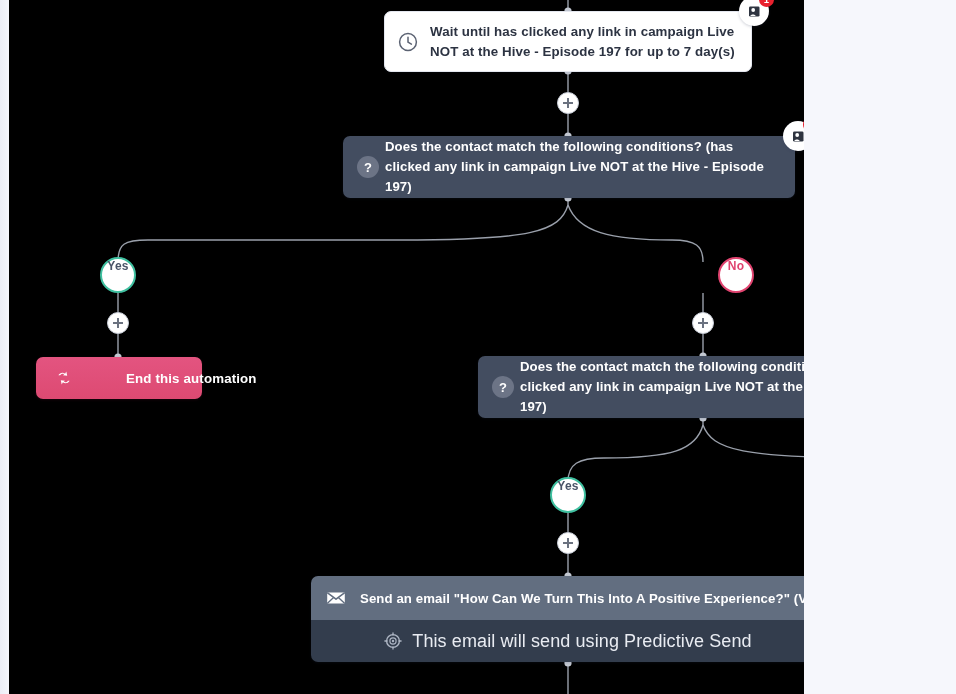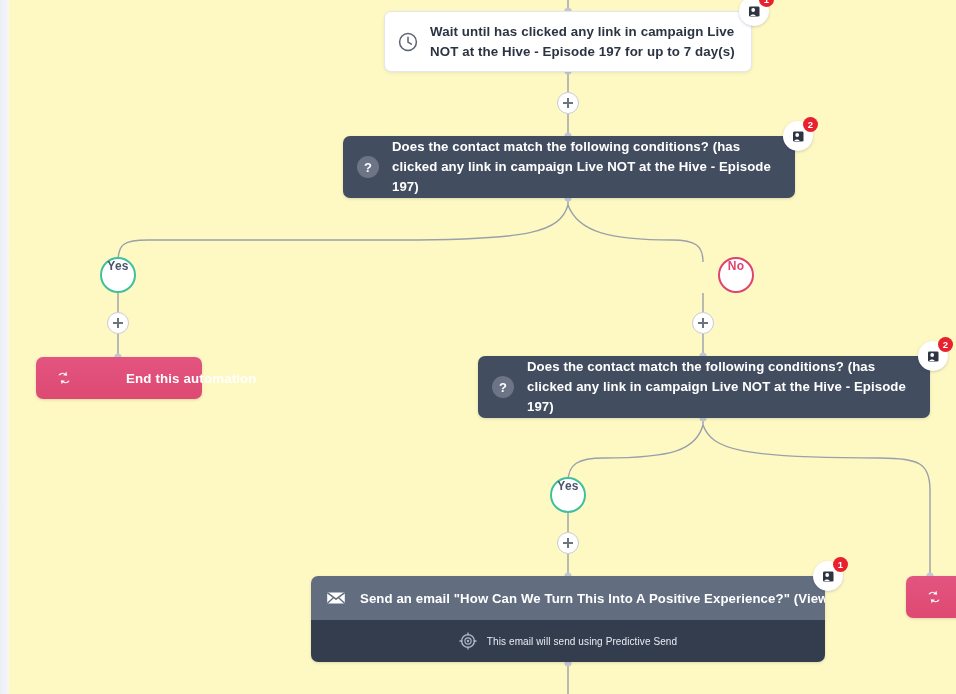--- a/index.html
+++ b/index.html
@@ -9,23 +9,23 @@
   body {
     width: 956px;
     height: 694px;
     overflow: hidden;
     font-family: "Liberation Sans", sans-serif;
     background: #f6f7fc;
   }
 
   #canvas {
     position: relative;
-    width: 956px;
+    width: 804px;
     height: 694px;
-    background: #fef9c3;
+    background: #000000;
     overflow: hidden;
   }
   
   #edge-strip {
     position: absolute;
     left: 0; top: 0;
     width: 9px; height: 694px;
     background: linear-gradient(to right, #eceef6 0%, #f1f3f9 60%, #f6f7fc 100%);
   }
 
@@ -68,21 +68,21 @@
     display: flex;
     align-items: center;
     padding: 12px 16px 12px 13px;
   }
   .card-dark .txt {
     color: #ffffff;
     font-size: 13.2px;
     font-weight: 700;
     line-height: 20px;
     letter-spacing: .1px;
-    margin-left: 12px;
+    margin-left: 5px;
   }
 
   
   .card-pink {
     background: #e05178;
     background: linear-gradient(180deg,#e35480 0%,#dd4a72 100%);
     box-shadow: 0 1px 3px rgba(120,30,60,.18);
     display: flex;
     align-items: center;
     padding: 0 18px;
@@ -121,21 +121,21 @@
   }
   .email-bottom {
     background: #333d4d;
     display: flex;
     align-items: center;
     justify-content: center;
     height: 42px;
   }
   .email-bottom .txt {
     color: #e9ecf2;
-    font-size: 10px;
+    font-size: 18px;
     font-weight: 400;
     letter-spacing: .1px;
     margin-left: 10px;
     white-space: nowrap;
   }
 
   
   .icon { display: inline-flex; align-items: center; justify-content: center; flex: 0 0 auto; }
   .icon svg { display: block; }
 

